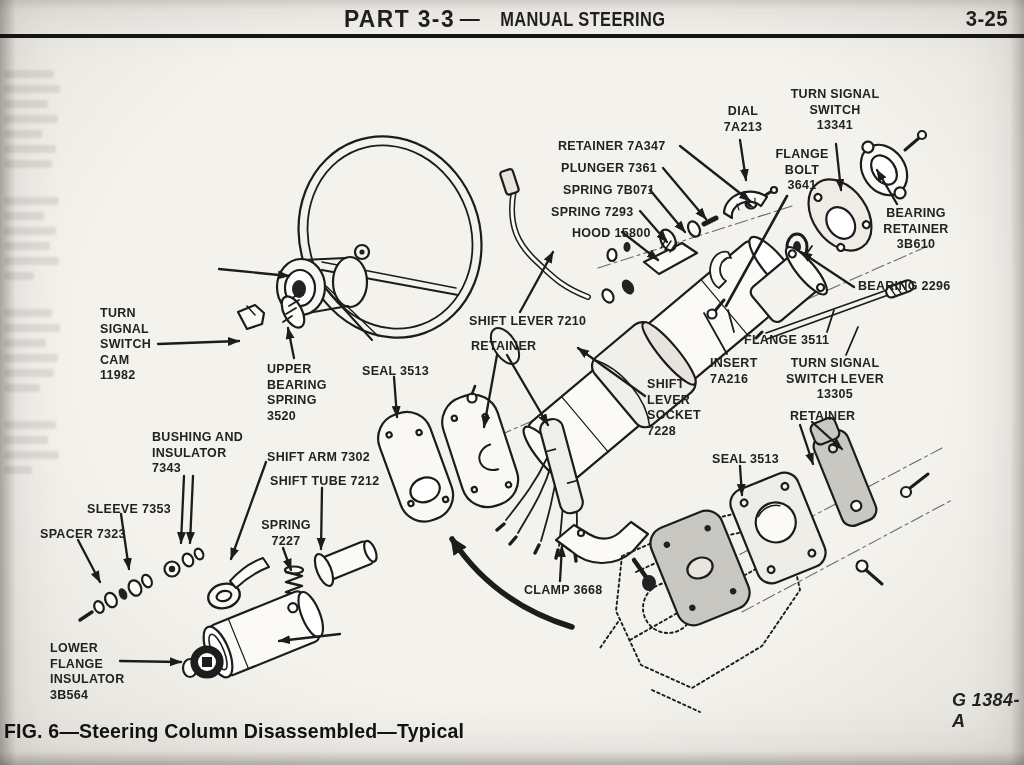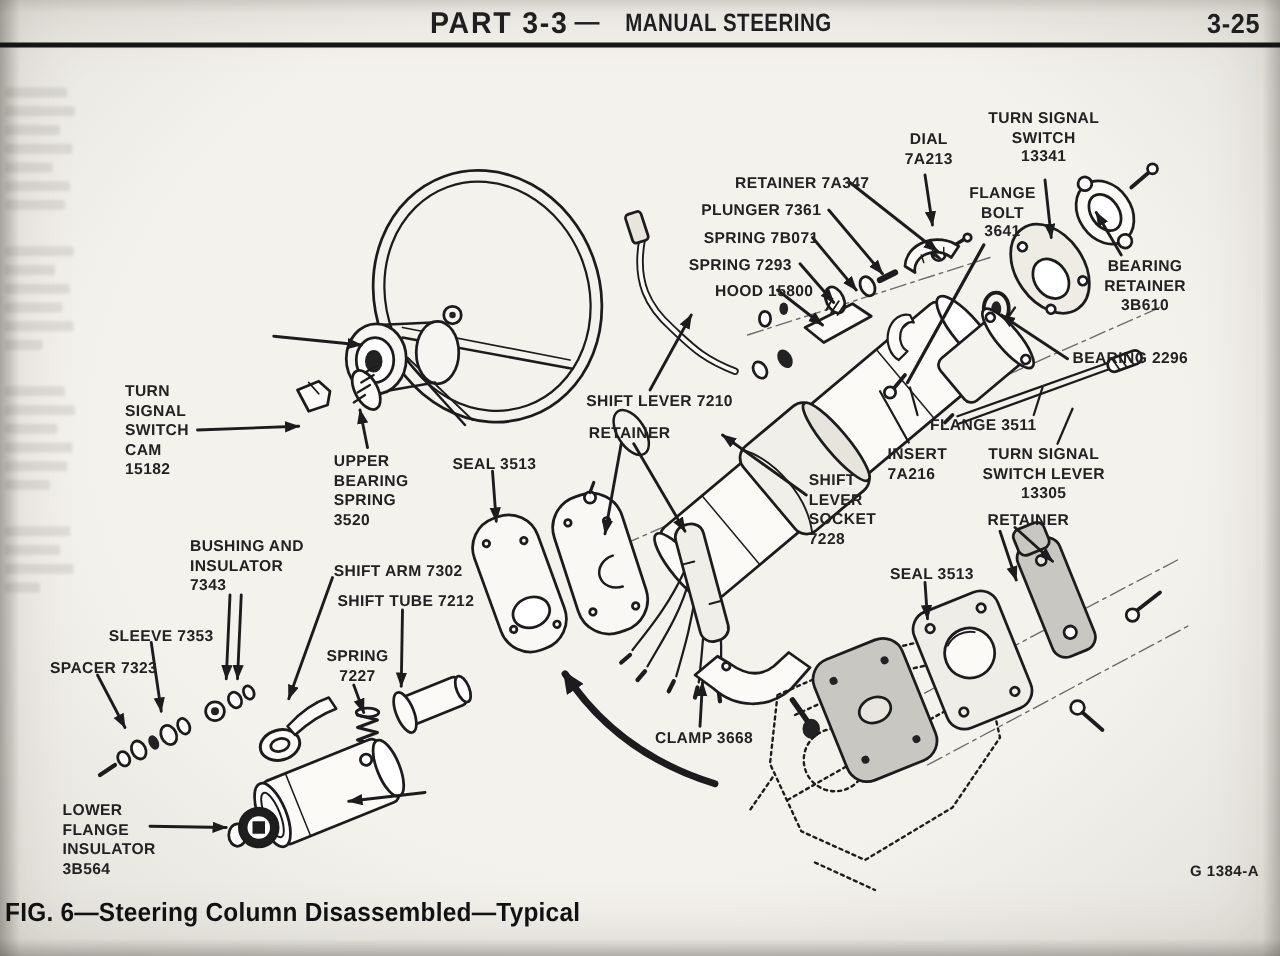--- a/index.html
+++ b/index.html
@@ -20,21 +20,21 @@
   .hdr-sep{font-weight:700;font-size:20px;display:inline-block;margin:0 2px;vertical-align:2px;}
   .hdr-title{font-weight:700;font-size:20px;letter-spacing:.5px;display:inline-block;transform:scaleX(.82);transform-origin:center;vertical-align:1px;}
   .hdr-page{position:absolute;right:16px;top:1px;font-weight:700;font-size:22px;letter-spacing:.5px;transform:scaleX(.92);transform-origin:right;}
   .rule{position:absolute;top:34px;left:0;right:0;height:4px;background:#151515;}
   .art{position:absolute;left:0;top:0;pointer-events:none;}
   .lbl{
     position:absolute;font-size:12.5px;line-height:15.5px;font-weight:700;
     letter-spacing:.3px;white-space:pre-line;color:#222;
   }
   .lbl.c{text-align:center;}
-  .gcode{position:absolute;font-size:12px;font-weight:700;letter-spacing:.4px;color:#222;}
+  .gcode{position:absolute;font-size:18px;font-weight:700;letter-spacing:.4px;color:#222;font-style:italic;}
   .cap{
     position:absolute;left:4px;top:719px;font-size:21px;font-weight:700;
     letter-spacing:.2px;transform:scaleX(.93);transform-origin:left;color:#111;white-space:nowrap;
   }
   .bleed{position:absolute;display:flex;flex-direction:column;}
   .bleed .bl{background:#4e4c45;opacity:.12;border-radius:2px;filter:blur(1.3px);height:8px;margin:3.5px 0;}
   .bleed .gap{height:22px;}
 </style>
 </head>
 <body>
@@ -361,42 +361,42 @@
         <path d="M 121 514 L 129 569" marker-end="url(#ah)"></path>
         <path d="M 78 540 L 100 582" marker-end="url(#ah)"></path>
         <path d="M 283 548 L 291 570" marker-end="url(#ah)"></path>
         <path d="M 340 634 L 279 641" marker-end="url(#ah)"></path>
         <path d="M 120 661 L 181 662" marker-end="url(#ah)"></path>
         <path d="M 560 581 L 562 546" marker-end="url(#ah)"></path>
       </g>
     </g>
   </svg>
 
-  <div class="lbl" style="left:588px;top:139px">RETAINER 7A347</div>
+  <div class="lbl" style="left:558px;top:139px">RETAINER 7A347</div>
   <div class="lbl" style="left:561px;top:161px">PLUNGER 7361</div>
   <div class="lbl" style="left:563px;top:183px">SPRING 7B071</div>
   <div class="lbl" style="left:551px;top:205px">SPRING 7293</div>
   <div class="lbl" style="left:572px;top:226px">HOOD 15800</div>
   <div class="lbl c" style="left:714px;top:104px;width:58px">DIAL
 7A213</div>
   <div class="lbl c" style="left:788px;top:87px;width:94px">TURN SIGNAL
 SWITCH
 13341</div>
   <div class="lbl c" style="left:772px;top:147px;width:60px">FLANGE
 BOLT
 3641</div>
   <div class="lbl c" style="left:876px;top:206px;width:80px">BEARING
 RETAINER
 3B610</div>
   <div class="lbl" style="left:858px;top:279px">BEARING 2296</div>
   <div class="lbl" style="left:100px;top:306px">TURN
 SIGNAL
 SWITCH
 CAM
-15182</div>
+11982</div>
   <div class="lbl" style="left:267px;top:362px">UPPER
 BEARING
 SPRING
 3520</div>
   <div class="lbl" style="left:469px;top:314px">SHIFT LEVER 7210</div>
   <div class="lbl" style="left:471px;top:339px">RETAINER</div>
   <div class="lbl" style="left:362px;top:364px">SEAL 3513</div>
   <div class="lbl" style="left:744px;top:333px">FLANGE 3511</div>
   <div class="lbl" style="left:710px;top:356px">INSERT
 7A216</div>

